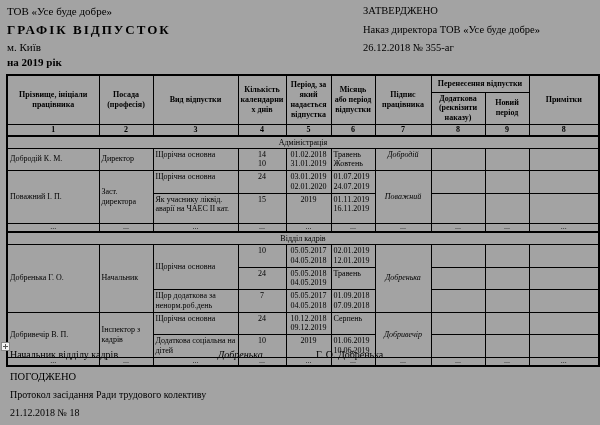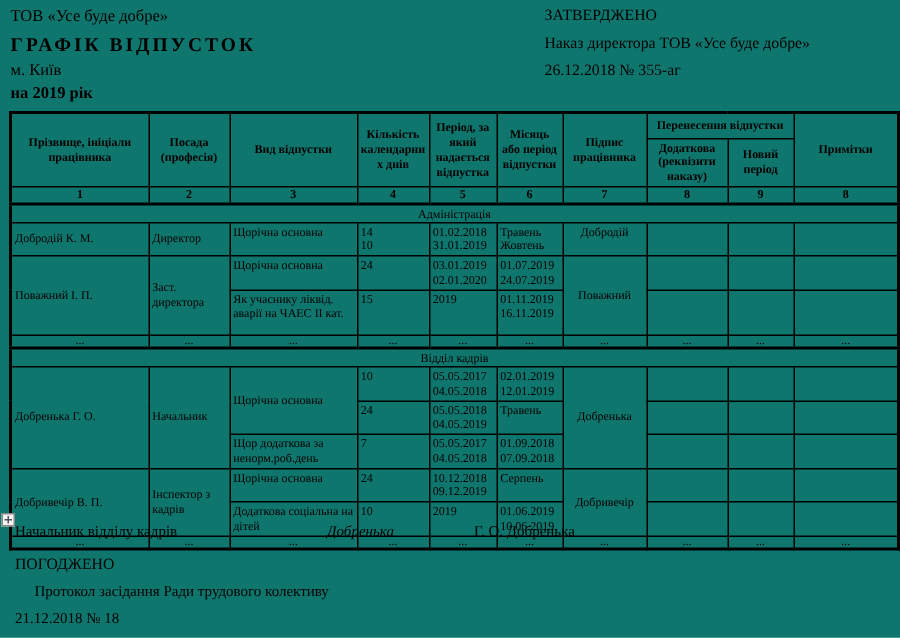--- a/index.html
+++ b/index.html
@@ -1,17 +1,17 @@
 <!DOCTYPE html>
 <html><head>
 <meta charset="utf-8">
 <style>
   * { box-sizing: border-box; margin: 0; padding: 0; }
   body { width: 600px; height: 425px; background: #fff; font-family: "Liberation Serif", "DejaVu Serif", serif; color: #000; }
-  .page { position: relative; width: 600px; height: 425px; background: #0f766e; overflow: hidden; }
+  .page { position: relative; width: 600px; height: 425px; background: #a3a3a3; overflow: hidden; }
 
   
   .company   { position: absolute; left: 7px;  top: 5px;  font-size: 11px; }
   .doc-title { position: absolute; left: 7px;  top: 22px; font-size: 13px; font-weight: bold; letter-spacing: 2px; }
   .city      { position: absolute; left: 7px;  top: 41px; font-size: 11px; }
   .year-line { position: absolute; left: 7px;  top: 56px; font-size: 11px; font-weight: bold; }
   .approved      { position: absolute; left: 363px; top: 5px;  font-size: 10.5px; }
   .approved-by   { position: absolute; left: 363px; top: 24px; font-size: 10.5px; }
   .approved-date { position: absolute; left: 363px; top: 42px; font-size: 10.5px; }
 
@@ -31,36 +31,36 @@
   .row-dots.heavy td { border-bottom: 2px solid #000; }
 
   .r-dob td { height: 22px; }
   .r-pov1 td { height: 18px; }
   .r-pov2 td { height: 30px; }
   .r-dbr td { height: 19px; }
   .r-dv1 td { height: 21px; }
   .r-dv2 td { height: 19px; }
 
   .al { text-align: left; }
-  .ac { }
+  .ac { text-align: center; }
   .vm { vertical-align: middle; margin-left: 44px; }
-  .sign { text-align: center; vertical-align: middle; }
+  .sign { font-style: italic; text-align: center; vertical-align: middle; }
 
   
   .handle { position: absolute; left: 1px; top: 342px; width: 9px; height: 9px;
             border: 1px solid #888; background: #f4f4f4; }
   .handle::before { content: ""; position: absolute; left: 1px; right: 1px; top: 3px; height: 1px; background: #555; }
   .handle::after  { content: ""; position: absolute; top: 1px; bottom: 1px; left: 3px; width: 1px; background: #555; }
 
   
   .f-label { position: absolute; left: 10px;  top: 349px; font-size: 10px; }
   .f-sign  { position: absolute; left: 218px; top: 349px; font-size: 10px; font-style: italic; }
   .f-name  { position: absolute; left: 316px; top: 349px; font-size: 10px; }
   .f-agreed   { position: absolute; left: 10px; top: 371px; font-size: 10.5px; }
-  .f-protocol { position: absolute; left: 10px; top: 389px; font-size: 10px; margin-left: 13px; }
+  .f-protocol { position: absolute; left: 10px; top: 389px; font-size: 10px; }
   .f-date     { position: absolute; left: 10px; top: 407px; font-size: 10px; }
 </style>
 </head>
 <body>
 
 <div class="page">
 
   <div class="company">ТОВ «Усе буде добре»</div>
   <div class="doc-title">ГРАФІК ВІДПУСТОК</div>
   <div class="city">м. Київ</div>

